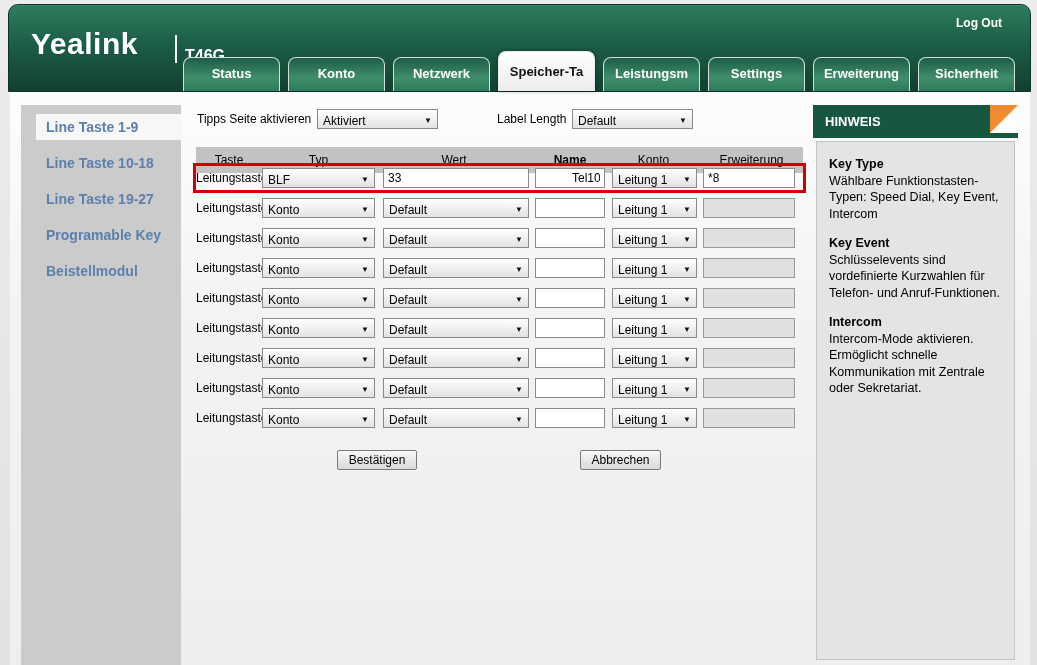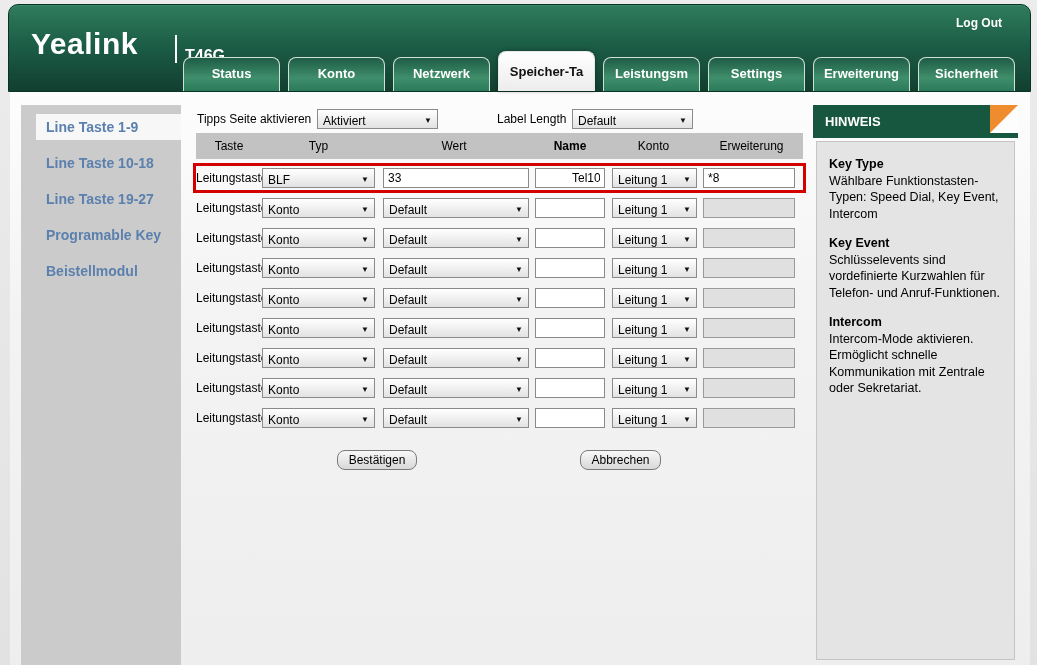--- a/index.html
+++ b/index.html
@@ -31,38 +31,38 @@
   
   .lbl { position:absolute; font-size:12px; color:#000; }
   .sel { position:absolute; height:20px; border:1px solid #8a8a8a; background:linear-gradient(180deg,#ffffff,#e2e2e2);
          font-size:12px; color:#000; display:flex; align-items:flex-end; padding:0 16px 0 5px; cursor:pointer;
          white-space:nowrap; overflow:hidden; }
   .sel .arr { position:absolute; right:5px; top:6px; font-size:8px; color:#111; }
   .inp { position:absolute; height:20px; border:1px solid #8a8a8a; background:#fff; font-size:12px; padding:0 4px;
          font-family:inherit; color:#000; }
   .inp:disabled { background:#e0e0e0; border-color:#9a9a9a; }
 
-  .thead { position:absolute; left:196px; top:133px; width:607px; height:26px; background:#c2c2c2; display:flex; }
+  .thead { position:absolute; left:196px; top:147px; width:607px; height:26px; background:#c2c2c2; display:flex; }
   .thead div { font-size:12px; color:#000; text-align:center; line-height:26px; }
   .c1{width:66px;} .c2{width:113px;} .c3{width:158px;} .c4{width:74px;font-weight:bold;} .c5{width:93px;} .c6{width:103px;}
 
   .row { position:absolute; left:196px; width:607px; height:20px; }
   .row .key { position:absolute; left:0; top:3px; width:66px; font-size:12px; white-space:nowrap; overflow:hidden; }
   .row .typ-sel  { left:66px; top:0; width:113px; }
   .row .wert-sel { left:187px; top:0; width:146px; }
   .row .wert-inp { left:187px; top:0; width:146px; }
   .row .name-inp { left:339px; top:0; width:70px;padding-left:36px; }
   .row .konto-sel{ left:416px; top:0; width:85px; }
   .row .erw-inp  { left:507px; top:0; width:92px; }
   .row .sel, .row .inp { position:absolute; }
 
   .hl-box { position:absolute; left:193px; top:163px; width:613px; height:30px; border:3px solid #d40000; pointer-events:none; }
 
   .btn { position:absolute; height:20px; background:linear-gradient(180deg,#f8f8f8,#d8d8d8); border:1px solid #7a7a7a;
-         border-radius:8px; font-size:12px; font-family:inherit; color:#000; cursor:pointer; }
+         border-radius:2px; font-size:12px; font-family:inherit; color:#000; cursor:pointer; }
 
   
   .hint-hdr { position:absolute; left:813px; top:105px; width:205px; height:33px; background:#17573f;
               color:#fff; font-size:13px; font-weight:bold; line-height:33px; padding-left:12px; }
   .fold { position:absolute; right:0; top:0; width:28px; height:28px; background:#fdfdfd; }
   .fold::after { content:''; position:absolute; left:0; top:0; width:0; height:0;
                  border-top:28px solid #ef8c2d; border-right:28px solid transparent; }
   .hint-body { position:absolute; left:816px; top:141px; width:199px; height:519px; background:#e4e4e4;
                border:1px solid #c4c4c4; padding:14px 12px; font-size:12.5px; line-height:1.32; color:#000; }
   .hint-sec { margin-bottom:13px; }

